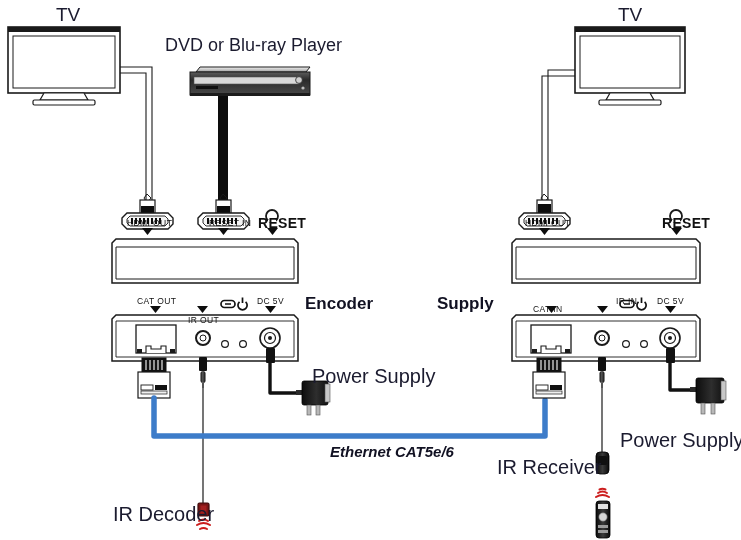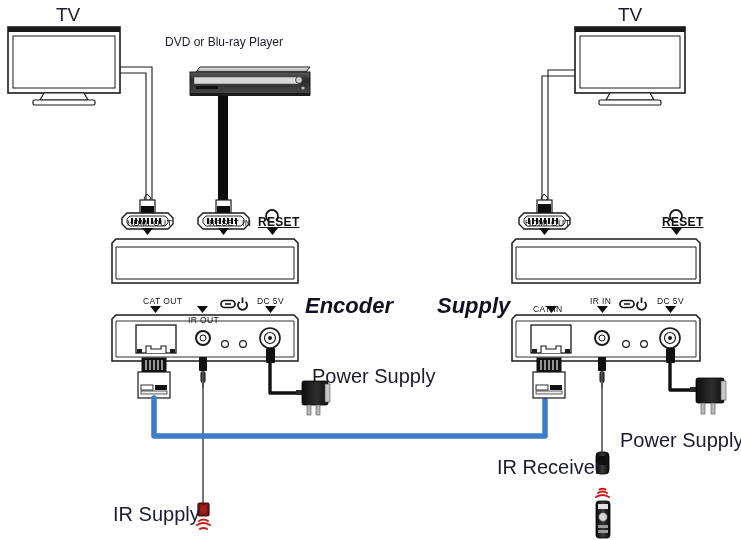--- a/index.html
+++ b/index.html
@@ -2,27 +2,27 @@
 <html><head>
 <meta charset="utf-8">
 <style>
   html,body{margin:0;padding:0;background:#ffffff;}
   body{width:741px;height:540px;position:relative;overflow:hidden;
        font-family:"Liberation Sans",sans-serif;color:#1a1a2e;}
   #stage{position:absolute;left:0;top:0;width:625px;height:540px;}
   svg.layer{position:absolute;left:0;top:0;width:741px;height:540px;}
   .lbl{position:absolute;white-space:nowrap;line-height:1;}
   .tv-label{font-size:19px;font-weight:400;color:#1b1b2f;}
-  .dvd-label{font-size:12px;font-weight:400;color:#1b1b2f;}
-  .dev-label{font-size:22px;font-weight:bold;color:#111122;font-style:italic;}
+  .dvd-label{font-size:18px;font-weight:400;color:#1b1b2f;}
+  .dev-label{font-size:17px;font-weight:bold;color:#111122;}
   .port-label{font-size:8.5px;font-weight:normal;color:#111;letter-spacing:.4px;}
   .ps-label{font-size:20px;color:#1b1b2f;}
   .ir-label{font-size:20px;color:#1b1b2f;}
   .eth-label{font-size:15px;font-style:italic;font-weight:bold;color:#111122;}
-  .reset-label{font-size:12px;font-weight:bold;color:#111;letter-spacing:.3px;text-decoration:underline;}
+  .reset-label{font-size:14px;font-weight:bold;color:#111;letter-spacing:.3px;}
 </style>
 </head>
 <body>
 
 <div id="stage">
 
   <svg class="layer" viewBox="0 0 741 540">
     <defs>
       <linearGradient id="dvdTop" x1="0" y1="0" x2="0" y2="1">
         <stop offset="0" stop-color="#f2f2f2"></stop>
@@ -349,33 +349,34 @@
   <div class="lbl dvd-label" style="left:165px;top:36px;">DVD or Blu-ray Player</div>
 
   <div class="lbl dev-label" style="left:305px;top:295px;">Encoder</div>
 
   <div class="lbl dev-label" style="left:437px;top:295px;">Supply</div>
 
   <div class="lbl port-label" style="left:127px;top:219px;">HDMI OUT</div>
   <div class="lbl port-label" style="left:209px;top:219px;">RESET IN</div>
   <div class="lbl reset-label" style="left:258px;top:216px;">RESET</div>
 
-  <div class="lbl port-label" style="left:143px;top:297px;">CAT OUT</div>
+  <div class="lbl port-label" style="left:137px;top:297px;">CAT OUT</div>
   <div class="lbl port-label" style="left:188px;top:297px;margin-top:19px;">IR OUT</div>
   <div class="lbl port-label" style="left:257px;top:297px;">DC 5V</div>
 
   <div class="lbl port-label" style="left:525px;top:219px;">HDMI OUT</div>
   <div class="lbl reset-label" style="left:662px;top:216px;">RESET</div>
 
   <div class="lbl port-label" style="left:533px;top:305px;">CAT IN</div>
-  <div class="lbl port-label" style="left:590px;top:297px;">IR IN</div>
+  <div class="lbl port-label" style="left:616px;top:297px;">IR IN</div>
   <div class="lbl port-label" style="left:657px;top:297px;">DC 5V</div>
 
   <div class="lbl ps-label" style="left:312px;top:366px;">Power Supply</div>
 
   <div class="lbl ps-label" style="left:620px;top:430px;">Power Supply</div>
 
-
-  <div class="lbl ir-label" style="left:113px;top:504px;">IR Supply</div>
+  <div class="lbl eth-label" style="left:330px;top:444px;">Ethernet CAT5e/6</div>
+
+  <div class="lbl ir-label" style="left:113px;top:504px;">IR Decoder</div>
 
   <div class="lbl ir-label" style="left:497px;top:457px;">IR Receiver</div>
 
 </div>
 
 </body></html>

